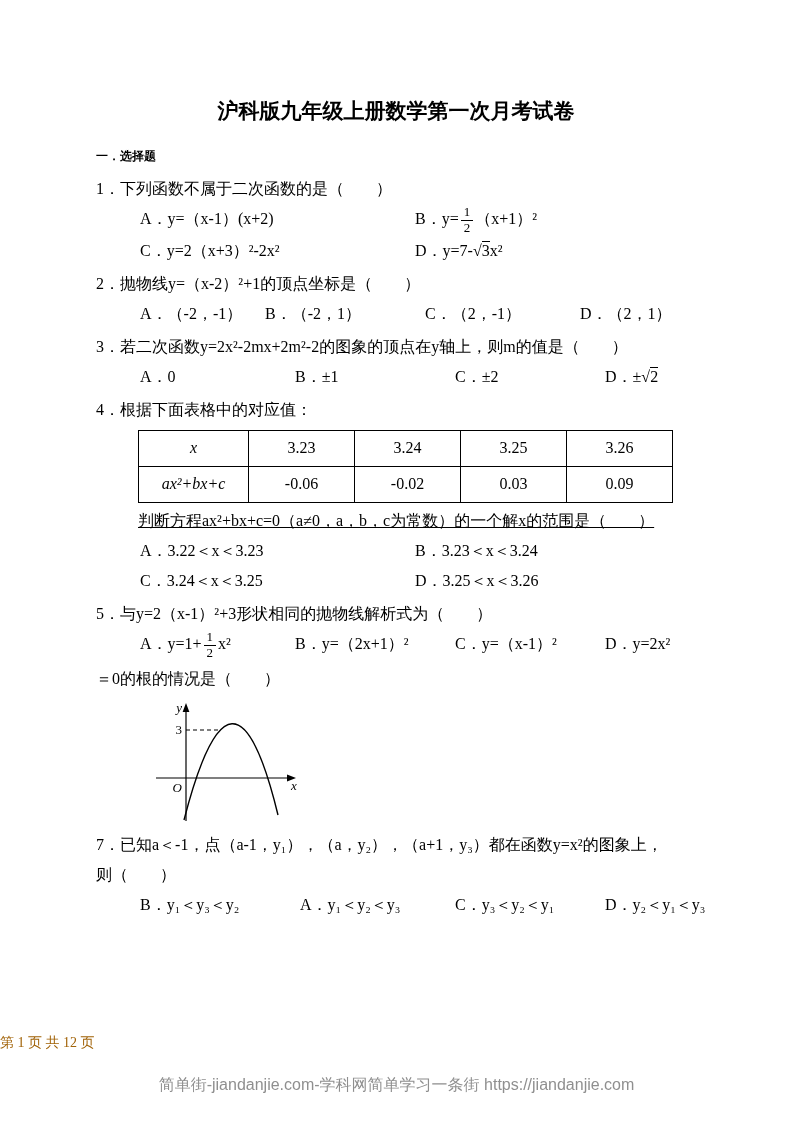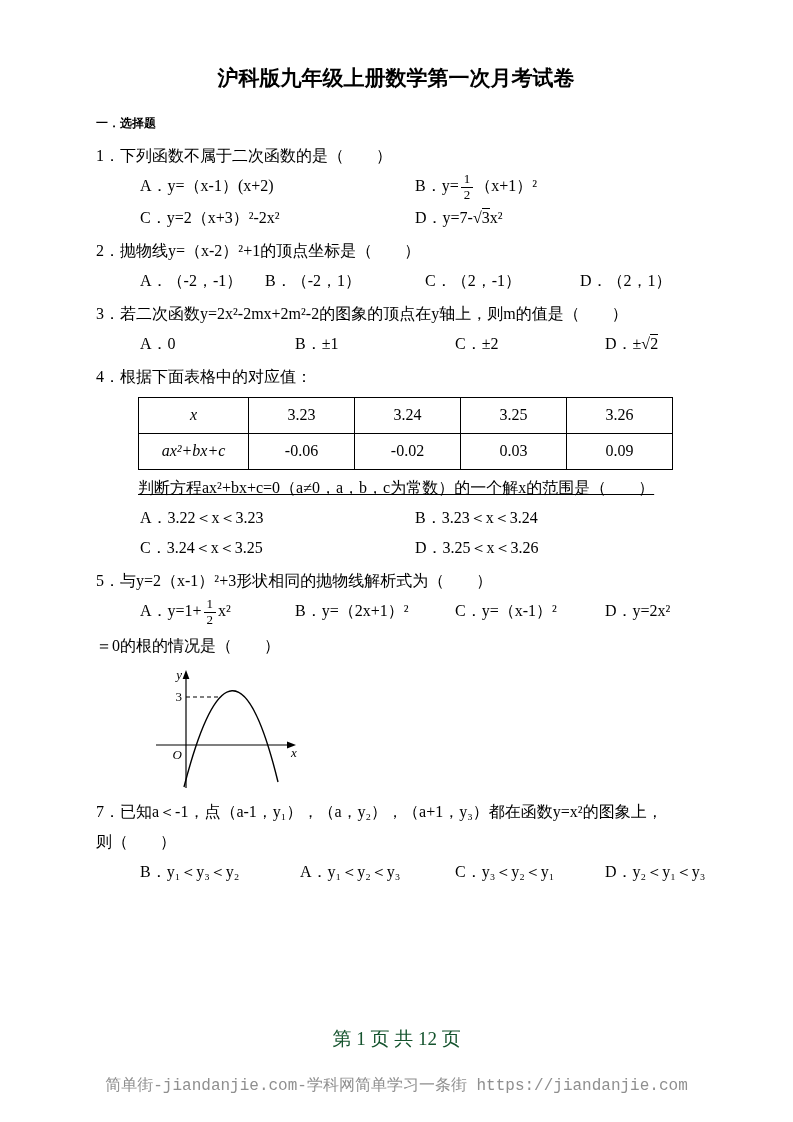--- a/index.html
+++ b/index.html
@@ -2,21 +2,21 @@
 <html><head>
 <meta charset="utf-8">
 <style>
   * { margin:0; padding:0; box-sizing:border-box; }
   html,body { background:#ffffff; }
   .page {
     position:relative;
     width:793px; height:1122px;
     margin:0 auto;
     background:#ffffff;
-    padding:64px 97px 0 96px;
+    padding:97px 97px 0 96px;
     font-family:"Liberation Serif","DejaVu Serif",serif;
     font-size:16px; color:#000;
     overflow:hidden;
   }
   .title { text-align:center; font-size:21px; font-weight:bold; line-height:28px; }
   .section { font-size:12px; font-weight:bold; line-height:30px; margin-top:16px; }
   .question { margin-top:3px; }
   .stem { line-height:30px; }
   .stem-out { line-height:30px; margin-left:0; }
   .judge { line-height:30px; margin-left:42px;text-decoration:underline; }
@@ -31,25 +31,25 @@
   .frac .fnum { border-bottom:1px solid #000; padding:0 3px; }
   .frac .fden { padding:0 3px; }
   .sqrt { white-space:nowrap; }
   .sqrt .radicand { border-top:1px solid #000; padding-top:0px; }
   .q4-table { border-collapse:collapse; margin:5px 0 3px 42px; }
   .q4-table td { border:1px solid #000; width:106px; height:36px; text-align:center; font-size:16px; }
   .q4-table td.lab { width:110px; font-style:italic; }
   .graph-wrap { margin:6px 0 2px 52px; height:127px; }
   .graph text { font-family:"Liberation Serif","DejaVu Serif",serif; font-size:13px; font-style:italic; }
   .graph text.upright { font-style:normal; }
-  .footer { position:absolute; left:0; right:0; bottom:70px; text-align:center; font-size:19px; color:#14532d; }
+  .footer { position:absolute; left:0; right:0; bottom:70px; text-align:left; font-size:14px; color:#a16207; }
   .watermark {
     position:absolute; left:0; right:0; bottom:26px; text-align:center;
     font-size:16px; color:#8f8f8f;
-    font-family:Liberation Mono, monospace;
+    font-family:Liberation Sans, sans-serif;
   }
 </style>
 </head>
 <body>
 
 <div class="page">
 
   <div class="title">沪科版九年级上册数学第一次月考试卷</div>
   <div class="section">一．选择题</div>
 

